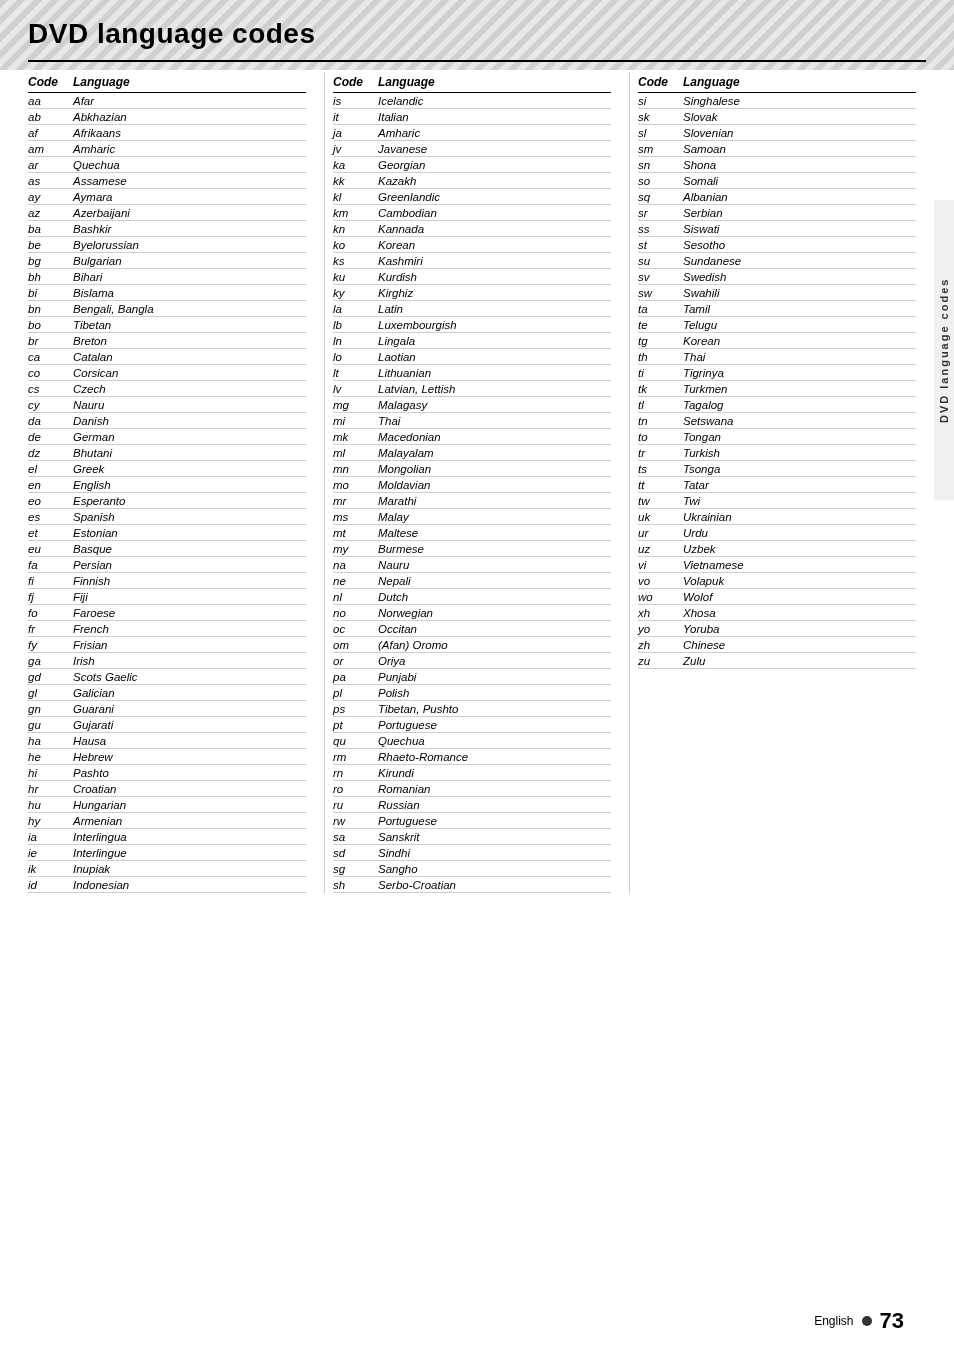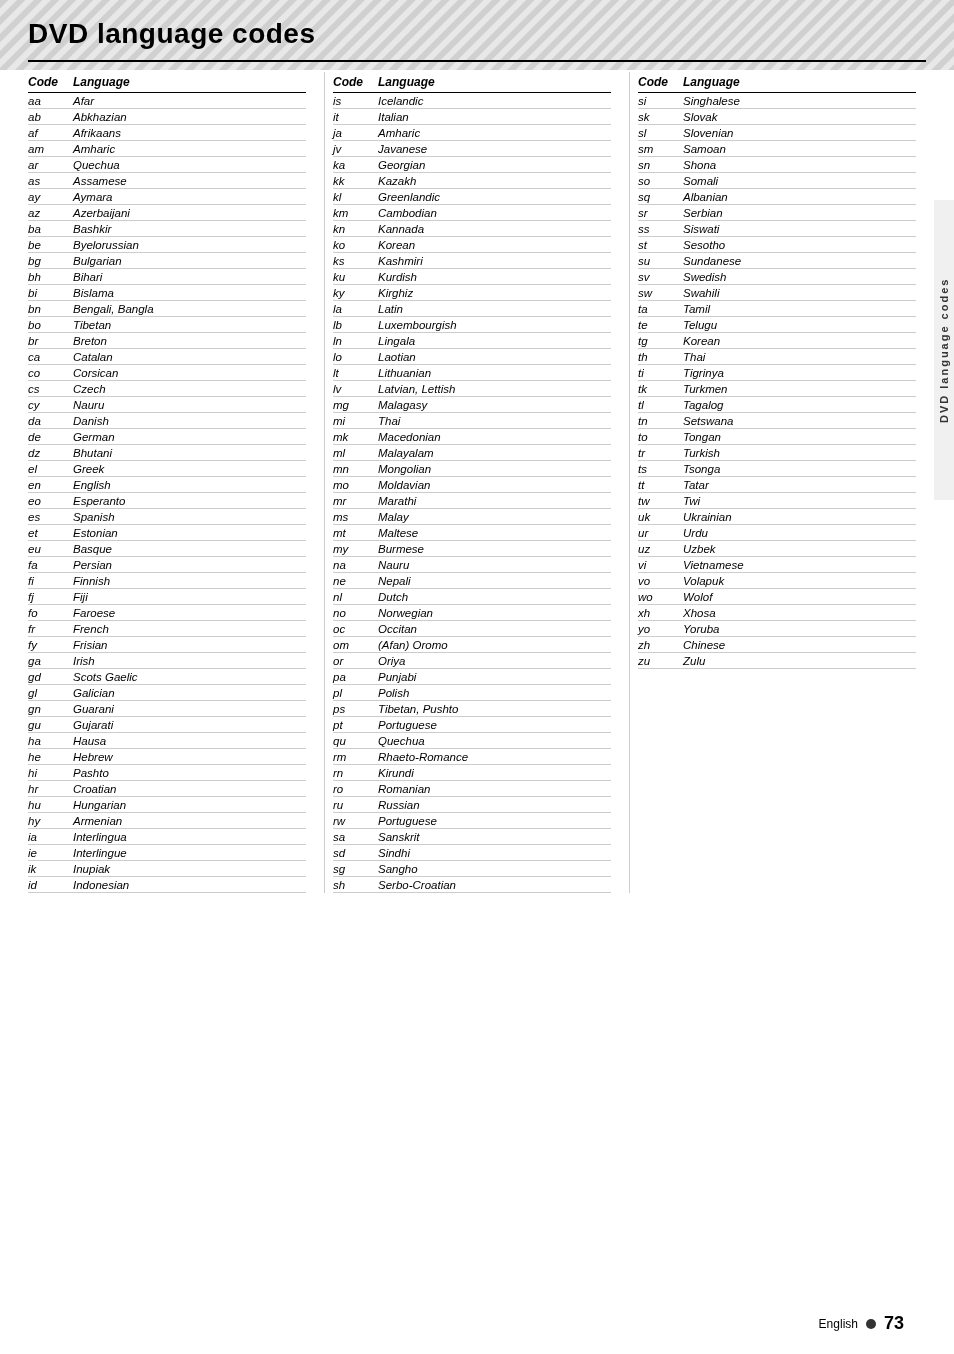--- a/index.html
+++ b/index.html
@@ -118,21 +118,21 @@
 
     .footer-dot {
       width: 10px;
       height: 10px;
       background: #333;
       border-radius: 50%;
       display: inline-block;
     }
 
     .footer-num {
-      font-size: 18px;
+      font-size: 22px;
       font-weight: bold;
     }
 
     .col-divider {
       width: 1px;
       background: #ccc;
       margin: 0 8px;
     }
   </style>
 </head>

